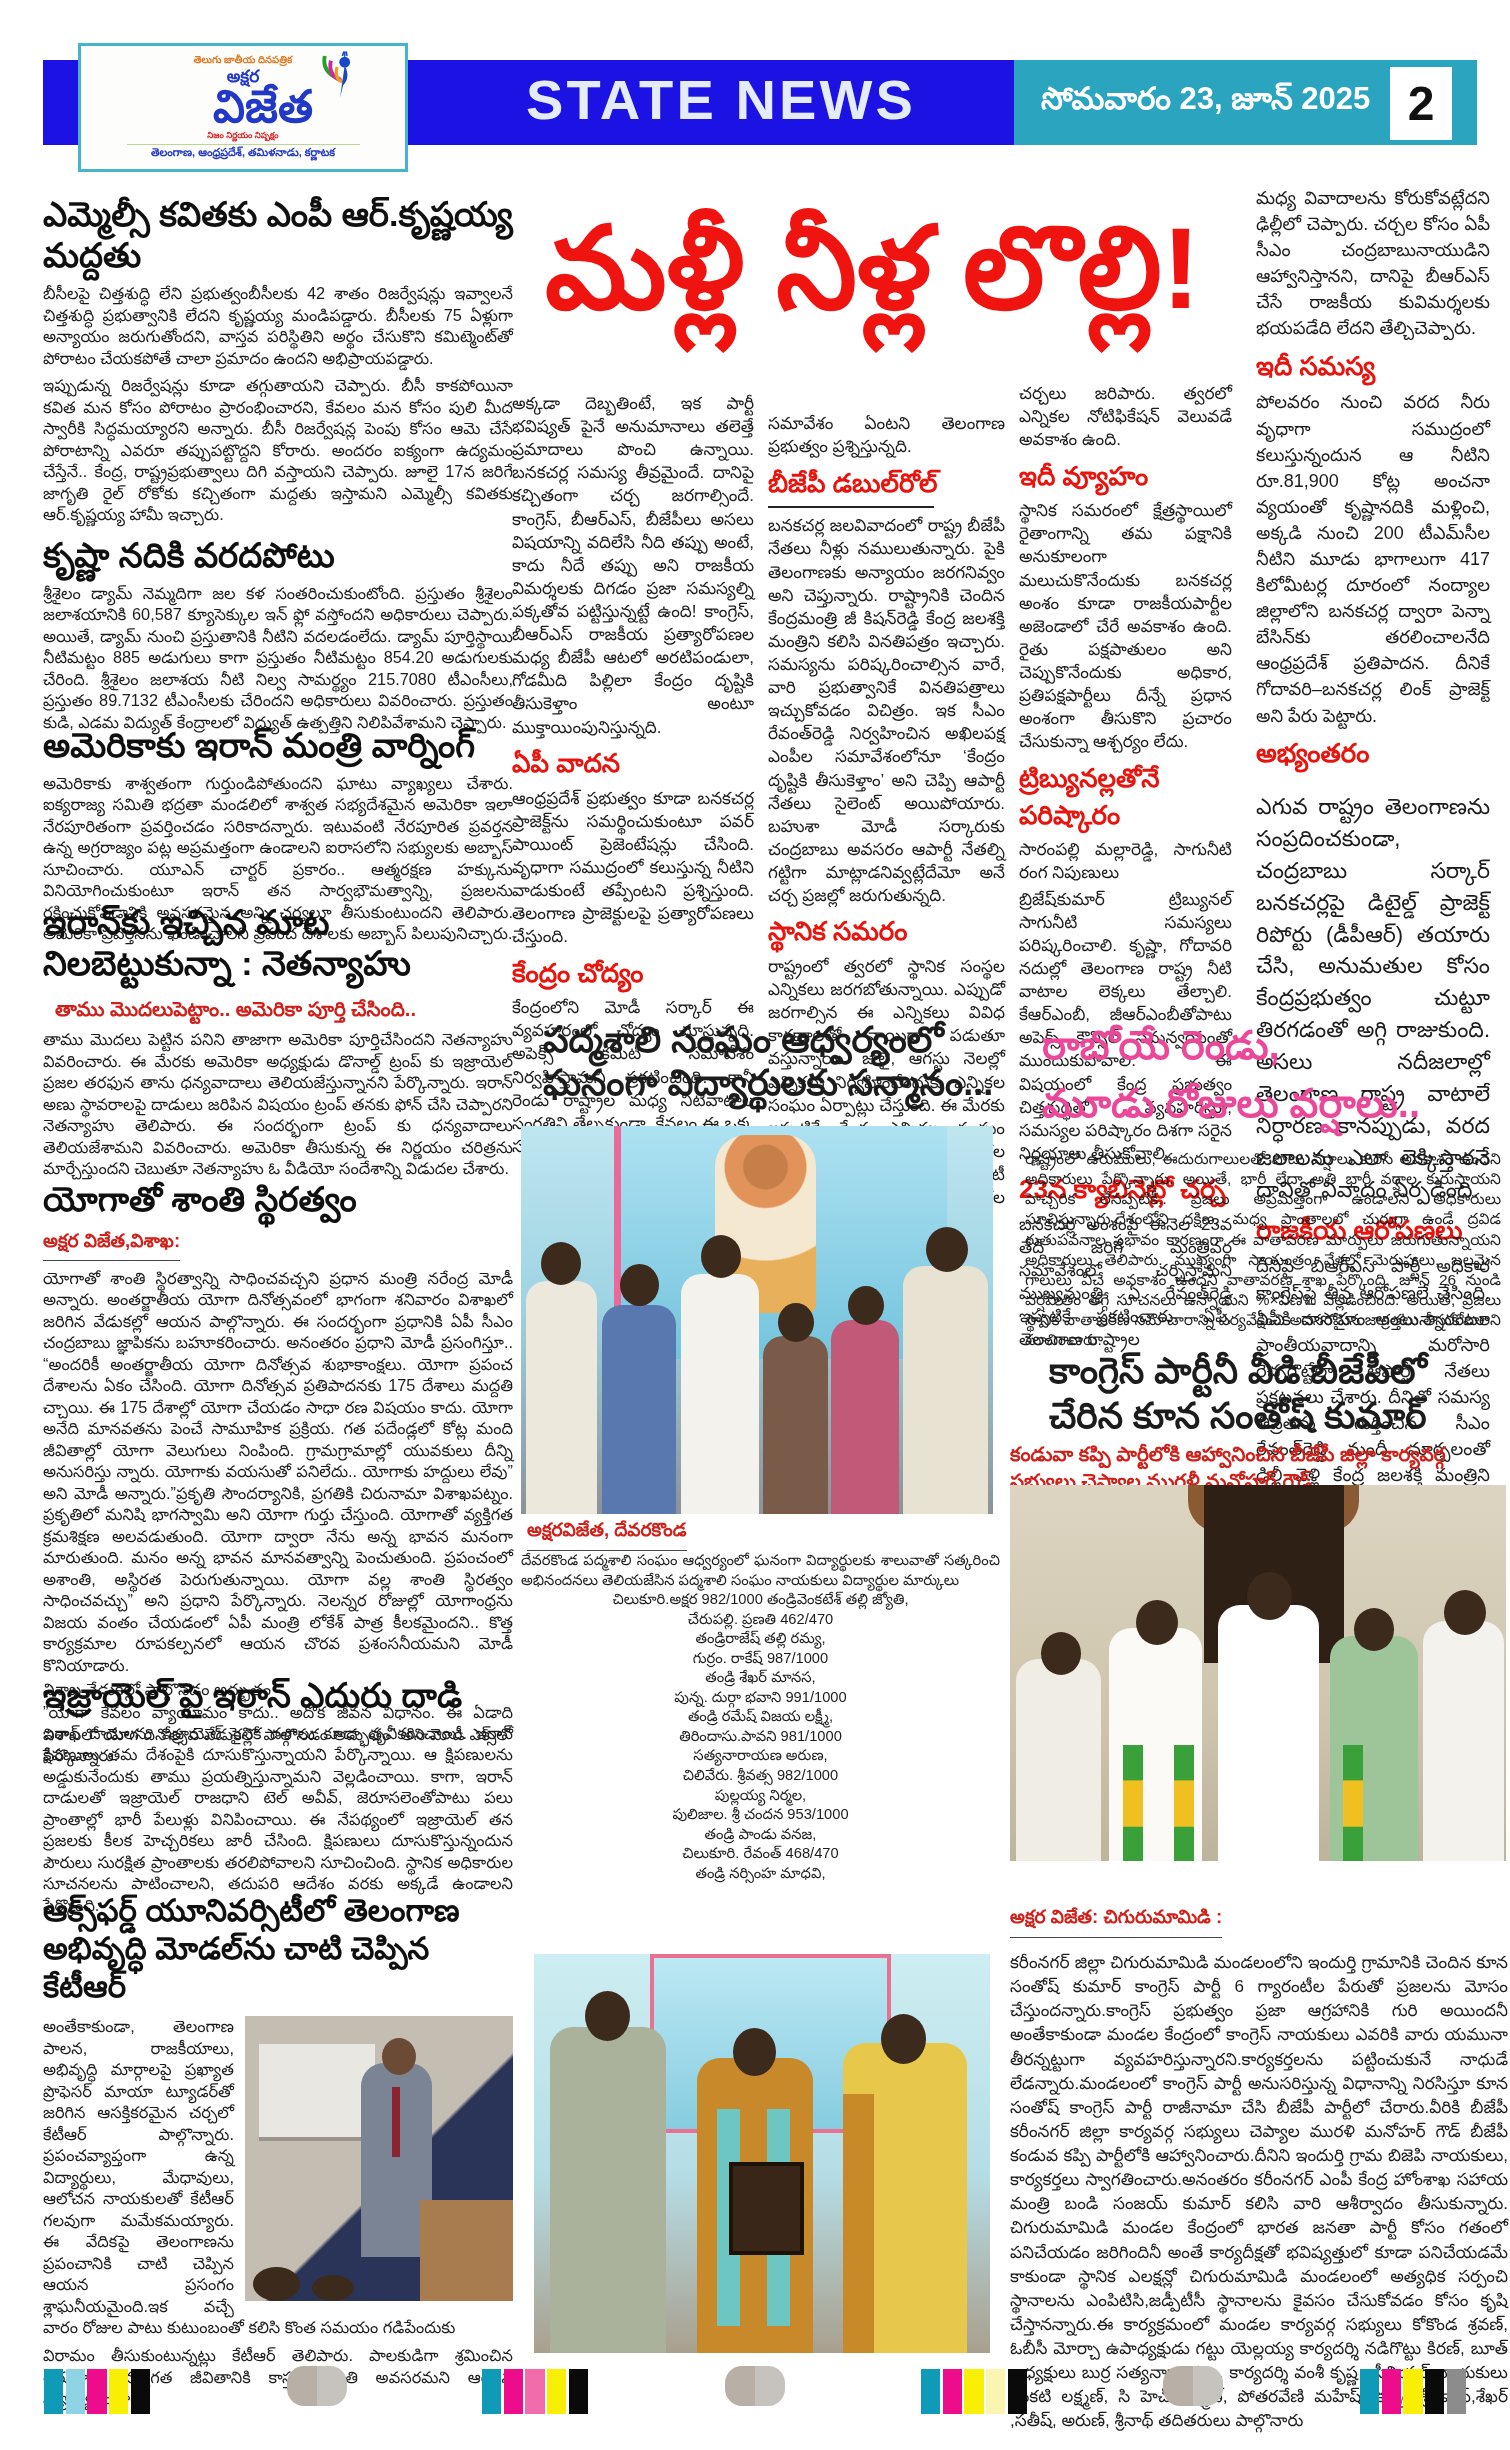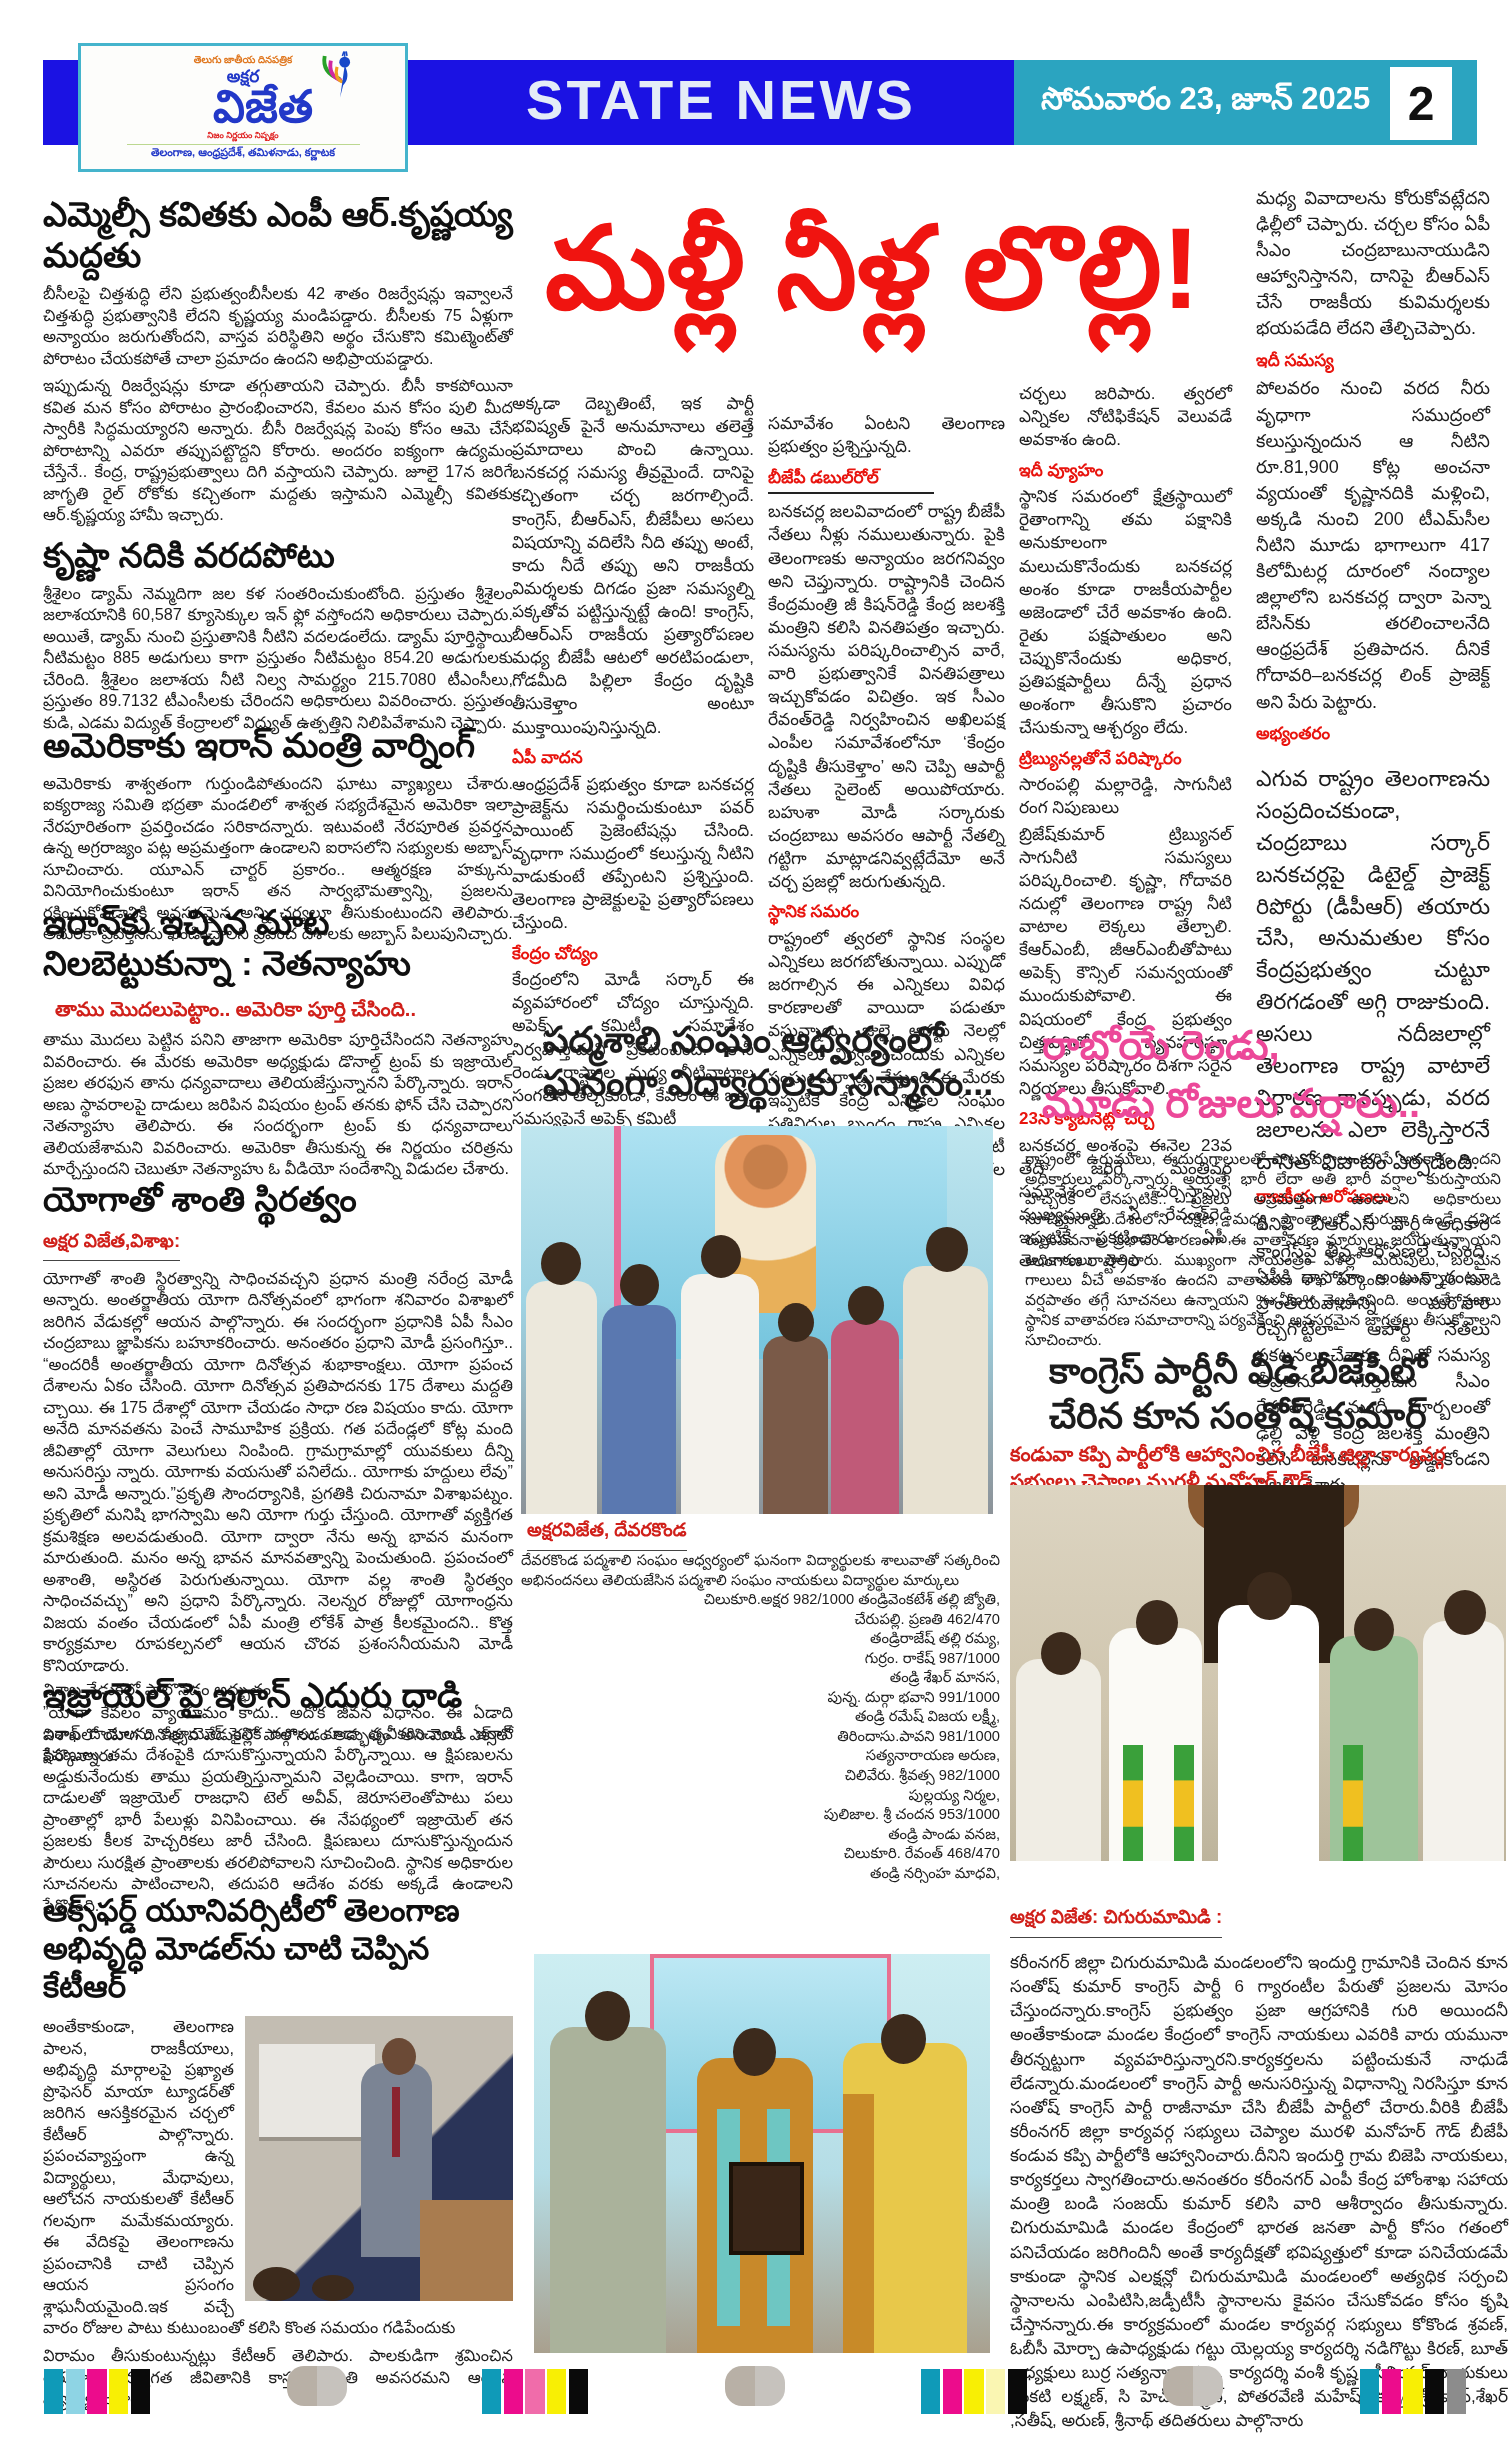--- a/index.html
+++ b/index.html
@@ -20,21 +20,21 @@
   .logo-aksha{font-size:17px;font-weight:800;color:#2238c8;line-height:1.05;}
   .logo-title{font-size:45px;font-weight:800;color:#2238c8;line-height:0.95;
               text-shadow:0 0 1.6px #ffffff;padding-left:40px;}
   .logo-tag{font-size:8.5px;font-weight:700;color:#e02020;margin-top:1.6px;}
   .logo-div{width:233px;height:0.8px;background:#bcd890;margin:1.6px auto;}
   .logo-regions{font-size:11px;font-weight:700;color:#2238c8;}
   .peacock{position:absolute;right:48px;top:4.7px;}
   
   .hl{font-weight:800;color:#101010;line-height:1.22;}
   .body{font-size:16.3px;line-height:1.32;text-align:justify;margin:6.2px 0 0 0;}
-  .red-sub{color:#e8140e;font-weight:800;font-size:17px;margin:9.3px 0 1.6px 0;}
+  .red-sub{color:#e8140e;font-weight:800;font-size:26px;margin:9.3px 0 1.6px 0;}
   .dateline{color:#d0201a;font-weight:800;font-size:18.6px;display:inline-block;
             border-bottom:1.6px solid #444;padding-bottom:4.7px;}
   .kicker{color:#d0201a;font-weight:800;font-size:20px;line-height:1.35;}
   
   .lcol{position:absolute;left:43px;width:470px;}
   .lcol .hl{font-size:34px;}
   
   .main-hl{position:absolute;left:526px;top:208px;width:693px;text-align:center;
            font-size:115px;font-weight:800;color:#f01410;line-height:1.05;}
   .mcol{position:absolute;font-size:17px;}
@@ -44,21 +44,21 @@
   .pad-hl{position:absolute;left:543px;top:1018px;width:465px;font-size:36px;font-weight:800;line-height:1.2;}
   .wx-hl{position:absolute;left:1042px;top:1016px;width:465px;font-size:40px;font-weight:800;
          color:#ec4899;line-height:1.45;}
   .wx-body{position:absolute;left:1025px;top:1149px;width:476px;font-size:15.5px;line-height:1.3;text-align:justify;}
   .bjp-hl{position:absolute;left:1049px;top:1348px;width:450px;font-size:36px;font-weight:800;line-height:1.25;}
   .bjp-kicker{position:absolute;left:1010px;top:1441px;width:493px;}
   .bjp-dateline{position:absolute;left:1010px;top:1906px;}
   .bjp-body{position:absolute;left:1010px;top:1951px;width:498px;font-size:17px;line-height:1.42;text-align:justify;}
   .pad-dateline{position:absolute;left:527px;top:1519px;}
   .pad-body{position:absolute;left:521px;top:1551px;width:479px;font-size:14.7px;line-height:1.33;text-align:justify;}
-  .pad-body .mark-line{text-align:right;}
+  .pad-body .mark-line{text-align:center;}
   .pad-bold{font-weight:700;}
   
   .photo{position:absolute;overflow:hidden;}
   .ph-pad1{left:521px;top:1126px;width:472px;height:388px;background:linear-gradient(180deg,#bfe6ef 0%,#9fd4e4 45%,#8c9298 100%);}
   .ph-pad1 .banner{position:absolute;left:93px;top:0;width:326px;height:233px;
       background:linear-gradient(180deg,#aee2f2,#74c4dd);border-left:7.8px solid #e86a9a;}
   .ph-pad1 .saint{position:absolute;left:194px;top:9.3px;width:101px;height:178px;
       background:radial-gradient(circle at 50% 18%, #c77f4a 0 14%, #e2935a 15% 26%, #f4e8d0 27% 60%, #e8b05a 61% 100%);border-radius:31px 31px 7.8px 7.8px;}
   .ph-pad1 .person{position:absolute;bottom:0;border-radius:20px 20px 0 0;}
   .ph-pad2{left:534px;top:1954px;width:456px;height:399px;background:linear-gradient(180deg,#cdeef2 0%,#b5dde6 55%,#a9a08e 100%);}

